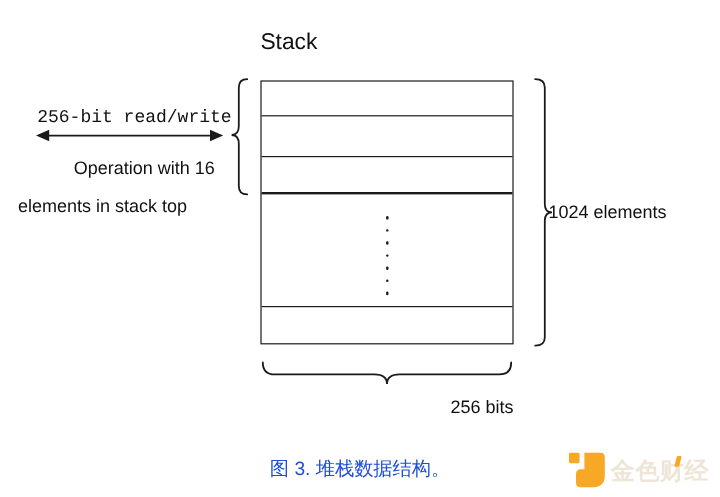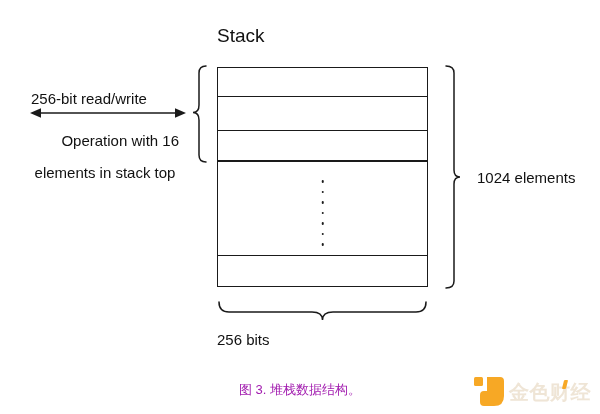--- a/index.html
+++ b/index.html
@@ -44,32 +44,32 @@
   .dot{width:2.5px;height:2.5px;background:#1a1a1a;border-radius:50%;}
 
   
   svg{display:block;}
   .brace-path{fill:none;stroke:#1a1a1a;stroke-width:1.5;stroke-linecap:round;}
   .arrow-line{stroke:#1a1a1a;stroke-width:1.6;}
   .arrow-head{fill:#1a1a1a;}
 
   
   .anno{font-size:15px;color:#111111;white-space:nowrap;}
-  .arrow-caption{left:31px;top:90px;width:150px;text-align:left;}
+  .arrow-caption{left:31px;top:90px;width:150px;text-align:left;font-family:Liberation Mono, monospace;}
   .op-line1{left:29px;top:132px;width:150px;text-align:right;}
-  .op-line2{left:15px;top:164px;width:180px;text-align:center;}
-  .elements-label{left:477px;top:169px;}
-  .bits-label{left:217px;top:331px;width:211px;text-align:left;}
+  .op-line2{left:15px;top:164px;width:180px;text-align:left;}
+  .elements-label{left:457px;top:169px;}
+  .bits-label{left:217px;top:331px;width:211px;text-align:right;}
 
   
   .fig-caption{
     left:0;top:381px;width:600px;
     text-align:center;
-    font-size:13px;
-    color:#a21caf;
+    font-size:16px;
+    color:#1d4ed8;
   }
 
   
   .brand{left:474px;top:377px;display:flex;align-items:flex-start;justify-content:flex-end;}
   .brand-name{
     position:absolute;left:35px;top:2px;
     font-size:20px;font-weight:bold;
     color:#efe5d6;
     letter-spacing:0.5px;
     white-space:nowrap;

